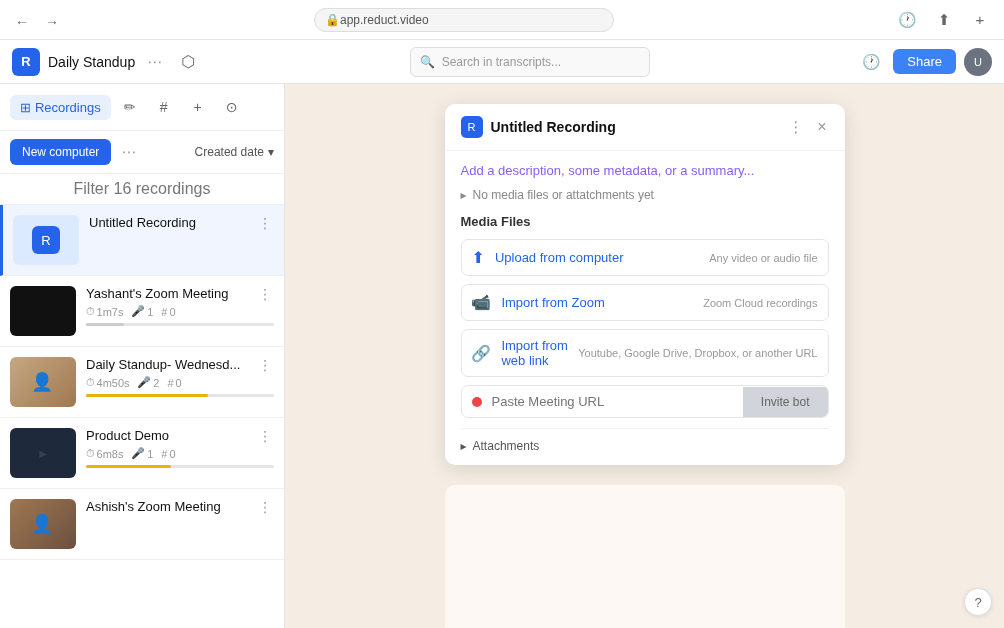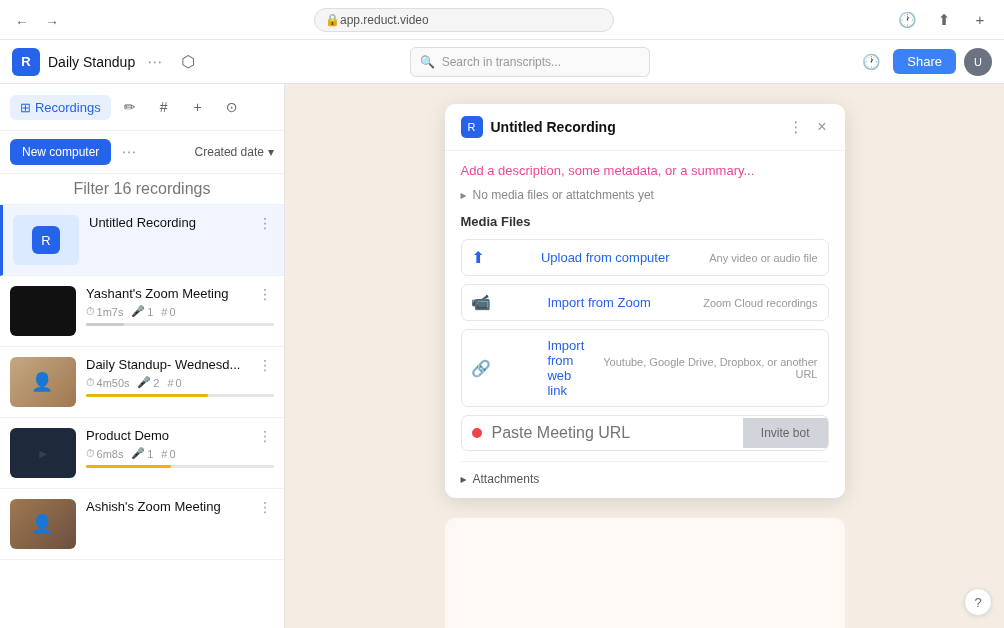--- a/index.html
+++ b/index.html
@@ -255,21 +255,21 @@
     }
     .modal-title {
       font-size: 14px; font-weight: 600; color: #111; flex: 1;
     }
     .modal-close {
       background: none; border: none; cursor: pointer;
       color: #999; font-size: 16px; padding: 2px;
     }
     .modal-body { padding: 12px 16px; }
     .description-placeholder {
-      font-size: 13px; color: #ec4899; margin-bottom: 10px;
+      font-size: 13px; color: #8b5cf6; margin-bottom: 10px;
     }
     .no-media-msg {
       display: flex; align-items: center; gap: 6px;
       font-size: 12px; color: #888; margin-bottom: 12px;
     }
     .section-title {
       font-size: 13px; font-weight: 600; color: #333;
       margin-bottom: 10px;
     }
     .media-option {
@@ -278,38 +278,38 @@
       border: 1px solid #e5e5e5;
       border-radius: 7px;
       margin-bottom: 8px;
       cursor: pointer;
       gap: 10px;
     }
     .media-option-icon {
       font-size: 16px; color: #2563eb; flex-shrink: 0;
     }
     .media-option-label {
-      font-size: 13px; font-weight: 500; color: #2563eb; flex: 1; margin-left: 46px;
+      font-size: 13px; font-weight: 500; color: #2563eb; flex: 1;
     }
     .media-option-desc {
       font-size: 11px; color: #999; text-align: right;
     }
     .paste-url-row {
       display: flex; align-items: center;
       border: 1px solid #e5e5e5;
       border-radius: 7px;
       overflow: hidden;
       margin-bottom: 10px;
     }
     .paste-dot {
       width: 10px; height: 10px;
       background: #ef4444; border-radius: 50%; margin: 0 10px; flex-shrink: 0;
     }
     .paste-input {
-      flex: 1; border: none; outline: none; font-size: 16px; color: #555;
+      flex: 1; border: none; outline: none; font-size: 13px; color: #555;
       padding: 8px 0; background: transparent;
     }
     .invite-btn {
       background: #d1d5db; color: #666; border: none;
       padding: 8px 18px; font-size: 12px; cursor: pointer;
     }
     .attachments-section {
       border-top: 1px solid #f0f0f0; padding-top: 10px;
     }
     .attachments-toggle {

